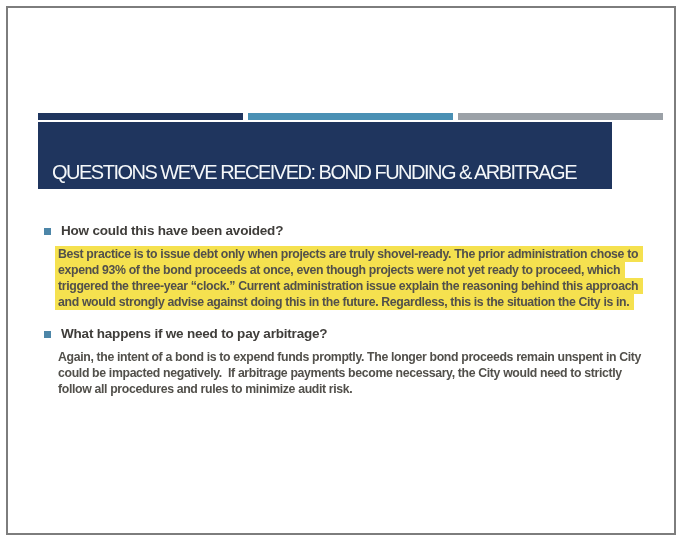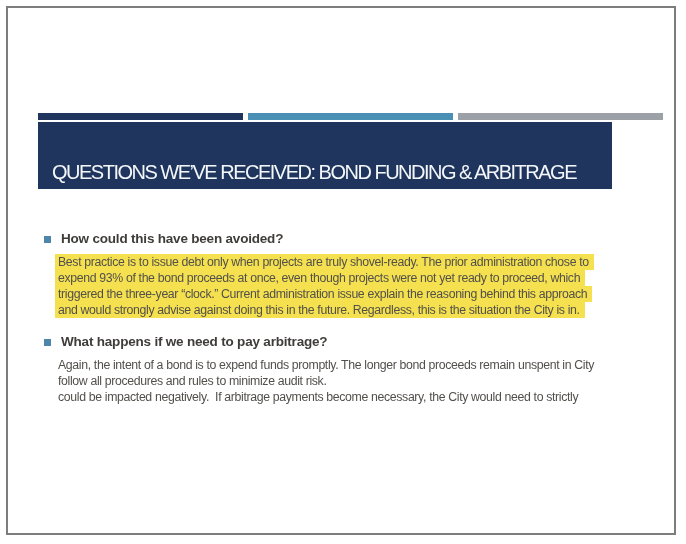--- a/index.html
+++ b/index.html
@@ -43,21 +43,20 @@
     line-height: 1;
     letter-spacing: -1.5px;
     color: var(--title_text, #f4f7f9);
     white-space: nowrap;
   }
   .qa-section {
     position: absolute;
     left: 36px;
     display: flex;
     gap: 10px;
-    margin-top: 8px;
   }
   .section-1 { top: 214px; }
   .section-2 { top: 317px; }
   .bullet-square {
     flex: 0 0 auto;
     width: 7px; height: 7px;
     margin-top: 6px;
     background: var(--bullet, #4d86a8);
   }
   .question {
@@ -72,20 +71,21 @@
     margin: 7px 0 0 -3px;
   }
   .line {
     display: block;
     width: fit-content;
     white-space: pre;
     font-size: 12.3px;
     line-height: 16.1px;
     letter-spacing: -0.35px;
     color: var(--body_text, #52504b);
+    font-weight: bold;
   }
   .answer.highlighted .line {
     background: var(--highlight, #f5e14f);
     padding: 0 5px 0 3px;
     margin-left: -3px;
   }
 </style>
 </head>
 <body>
 
@@ -113,19 +113,19 @@
       </div>
     </div>
   </div>
 
   <div class="qa-section section-2">
     <div class="bullet-square"></div>
     <div class="qa-body">
       <div class="question">What happens if we need to pay arbitrage?</div>
       <div class="answer">
         <span class="line">Again, the intent of a bond is to expend funds promptly. The longer bond proceeds remain unspent in City</span>
+        <span class="line">could be impacted negatively.  If arbitrage payments become necessary, the City would need to strictly</span>
         <span class="line">follow all procedures and rules to minimize audit risk.</span>
-        <span class="line">could be impacted negatively.  If arbitrage payments become necessary, the City would need to strictly</span>
       </div>
     </div>
   </div>
 
 </div>
 
 </body></html>

